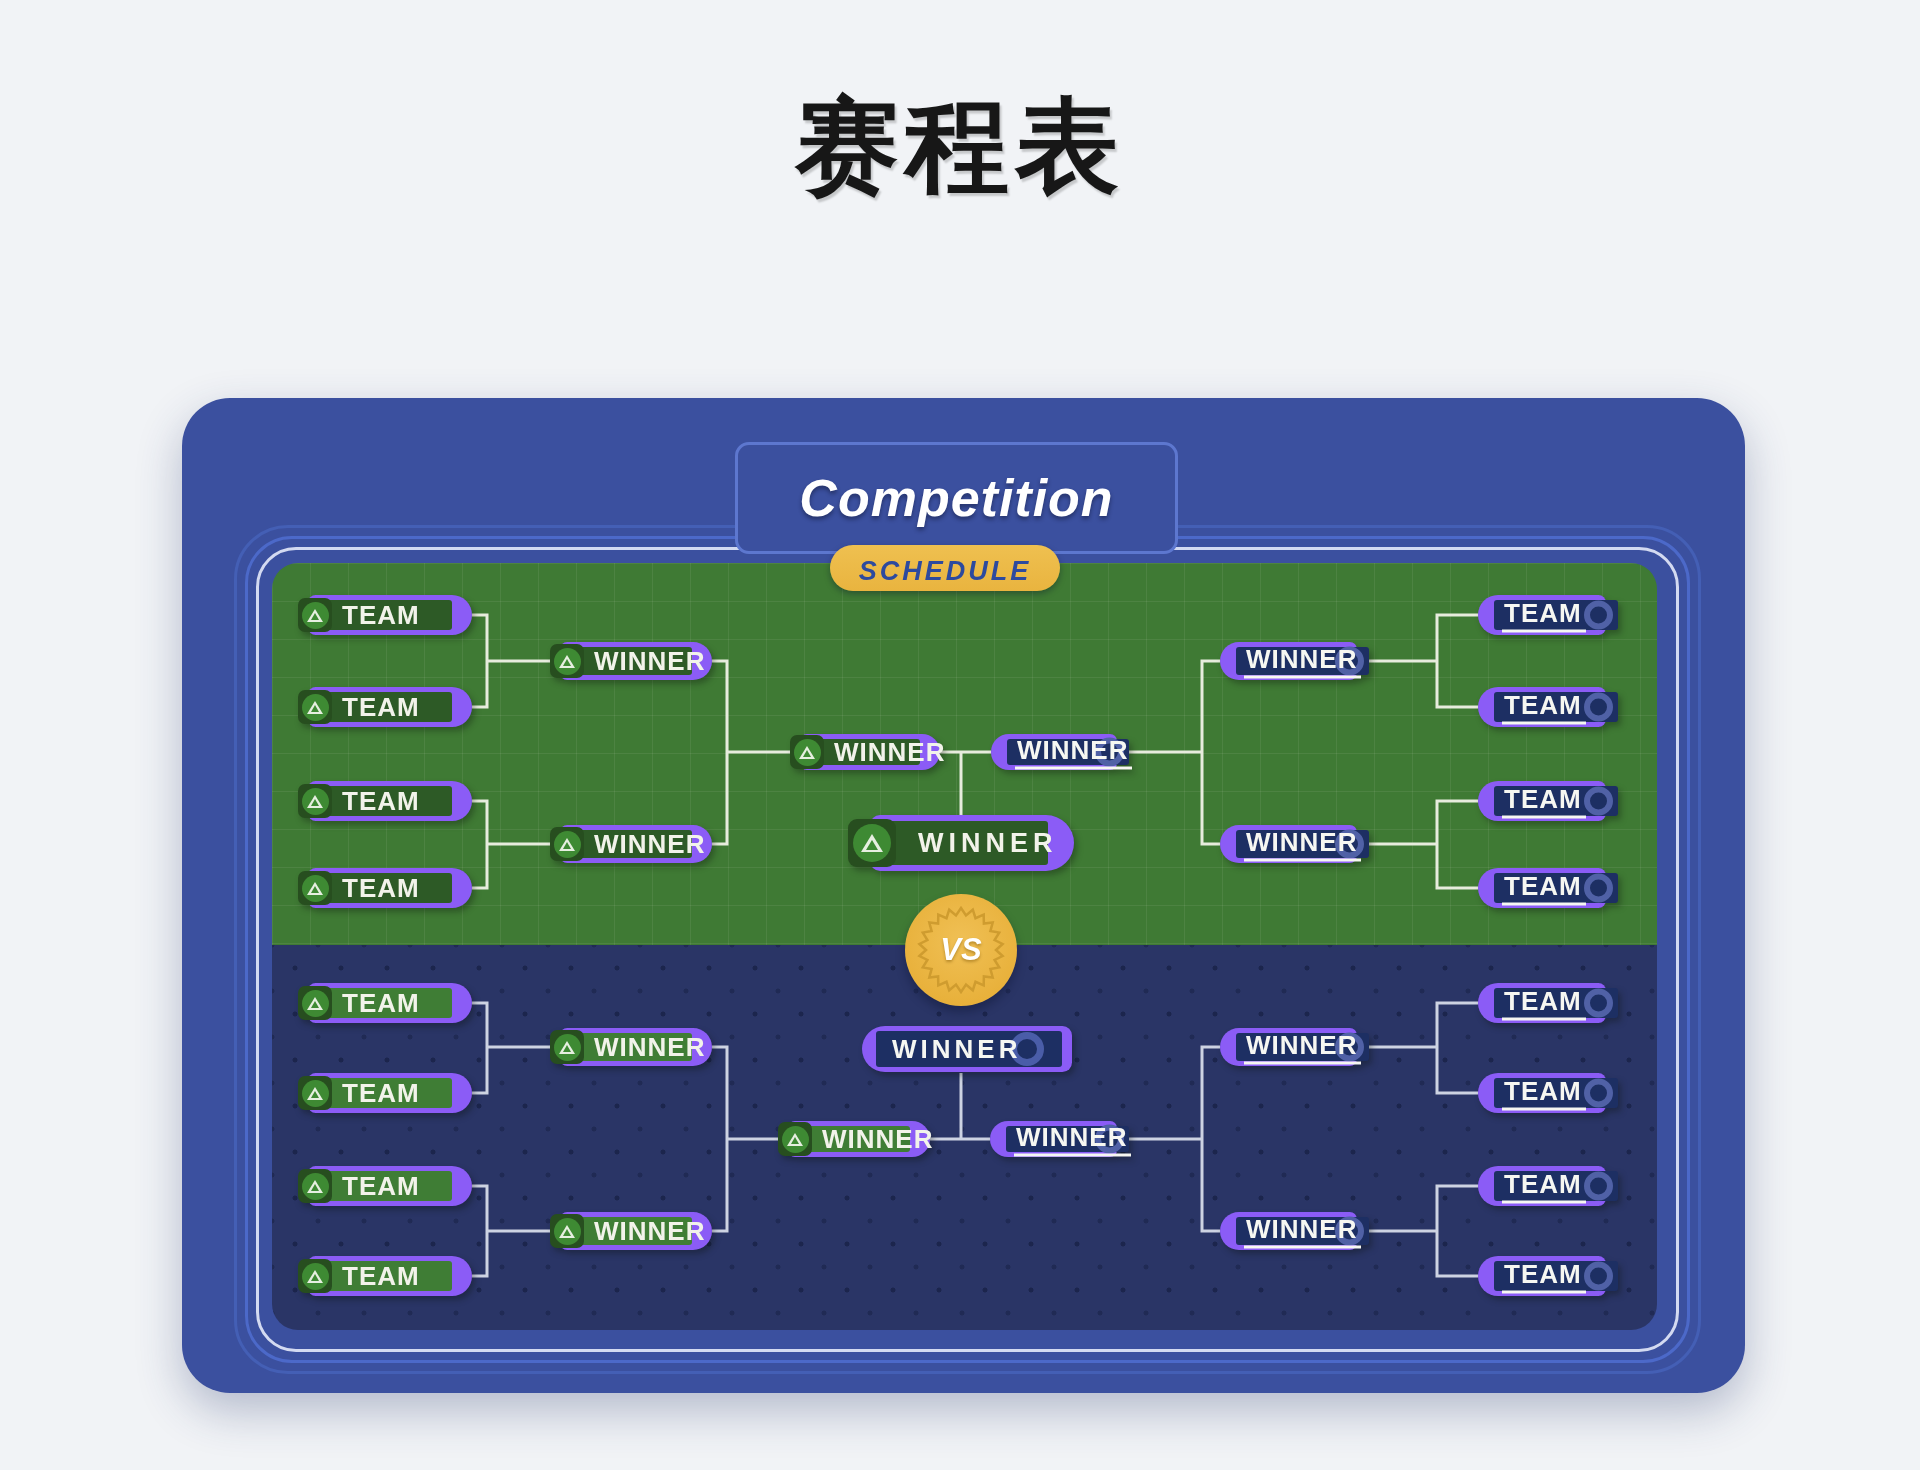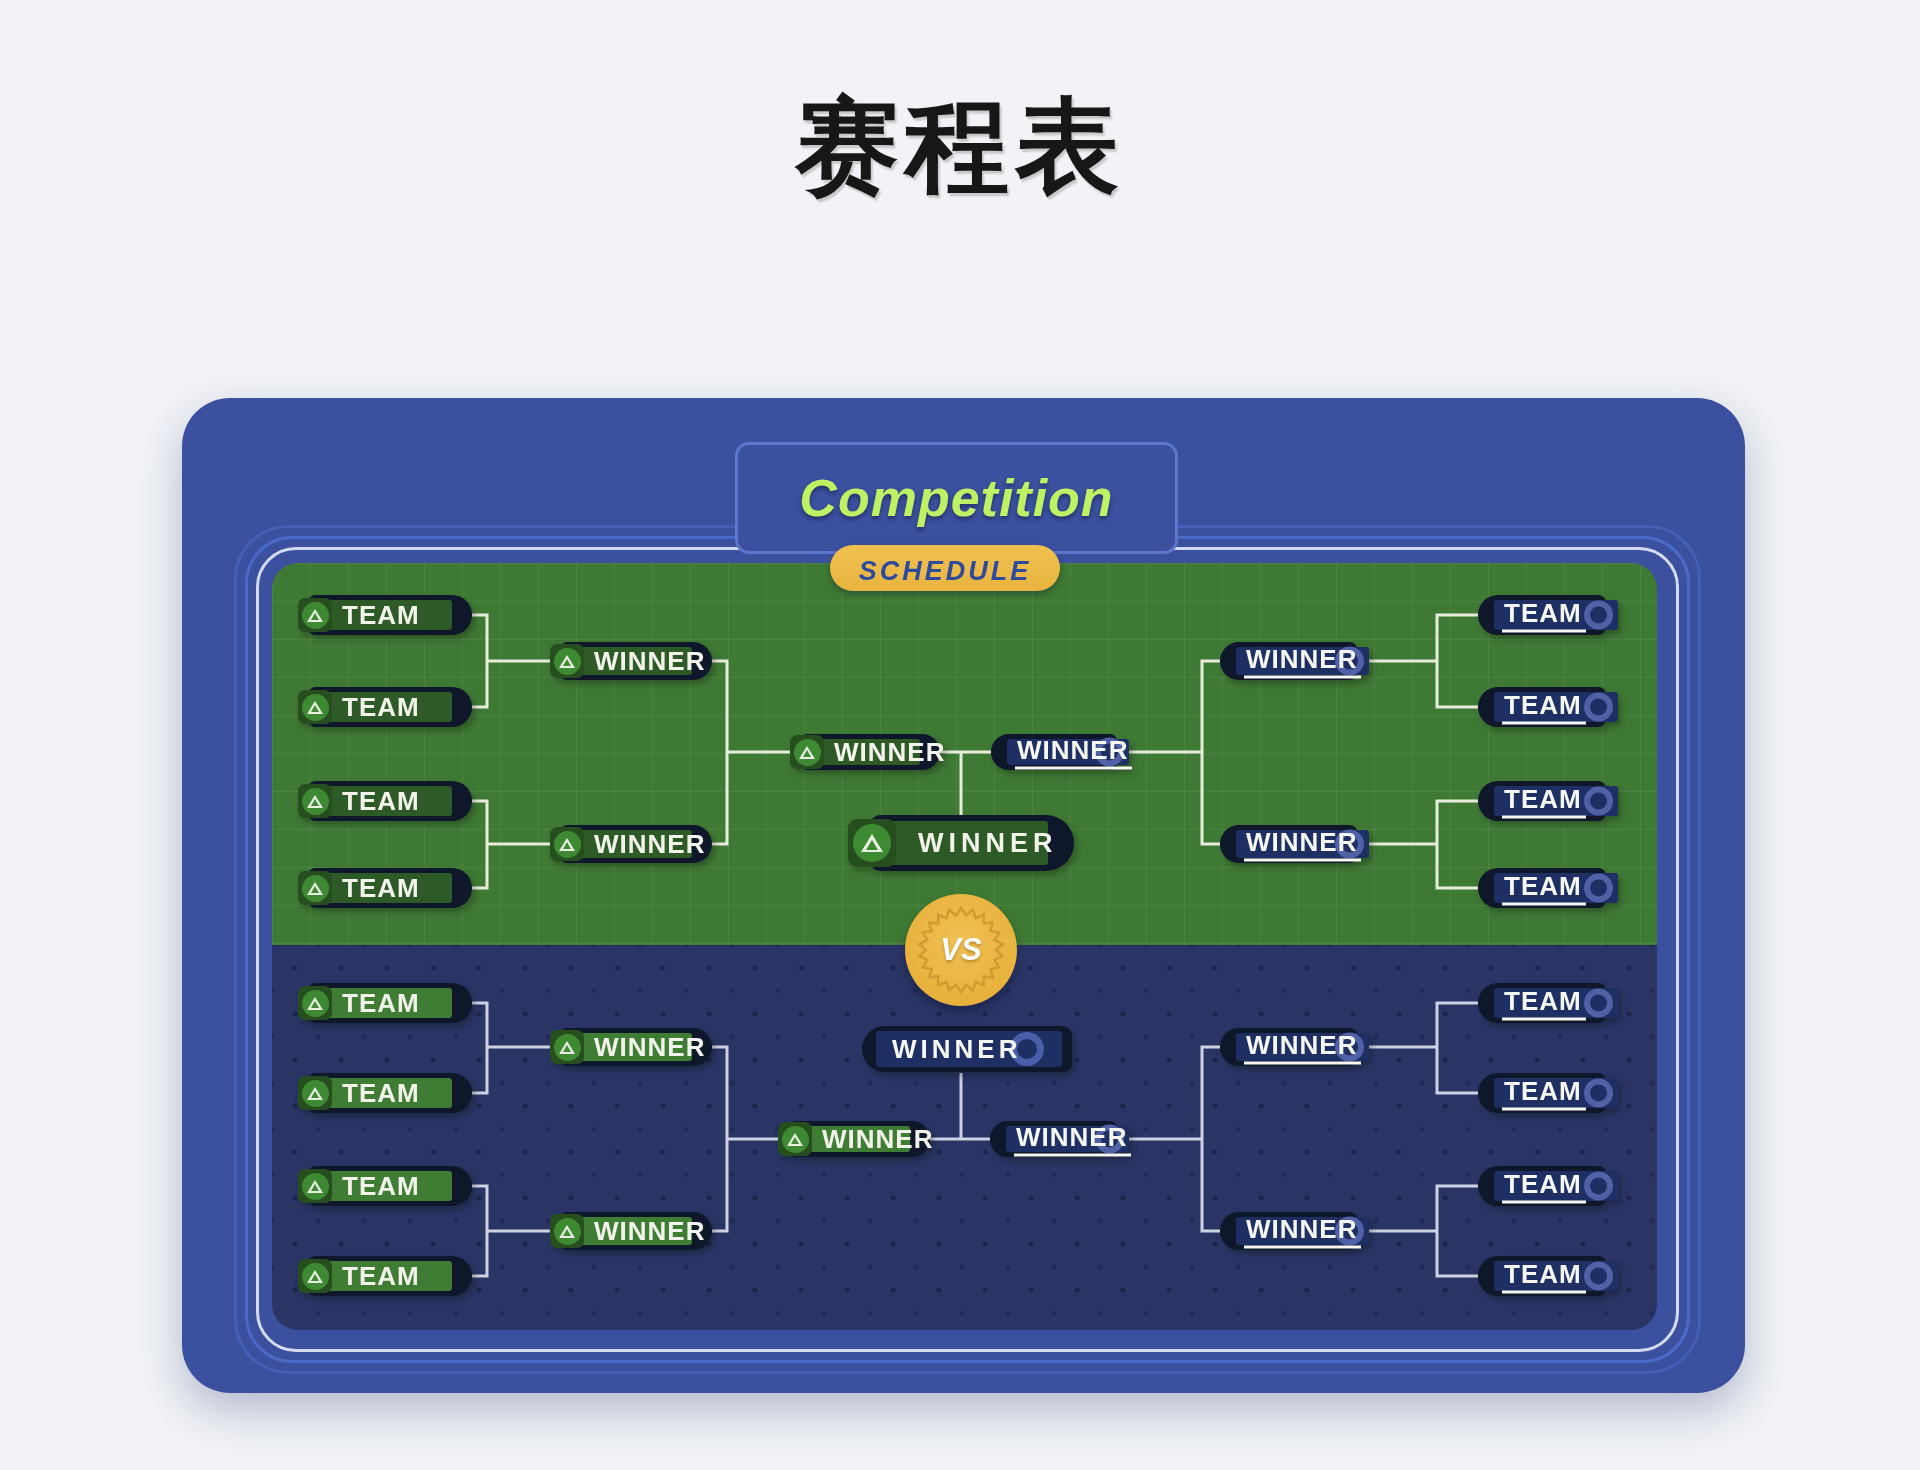--- a/index.html
+++ b/index.html
@@ -24,21 +24,21 @@
     border-width:3px;border-color:var(--track-white,#eef2ff);opacity:.85;}
   .ring.r2{left:63px;top:138px;width:1439px;height:821px;border-radius:47px;
     border-width:3px;border-color:var(--track-blue,#4c69c9);}
   .ring.r3{left:52px;top:127px;width:1461px;height:843px;border-radius:54px;
     border-width:3px;border-color:#445fb5;}
 
   
   .banner{position:absolute;left:553px;top:44px;width:437px;height:106px;
     background:var(--card-blue,#3b509f);border:3px solid #5d77cf;border-radius:14px;
     display:flex;align-items:center;justify-content:center;z-index:6;}
-  .banner span{color:#bef264;font-size:52px;font-weight:900;font-style:italic;
+  .banner span{color:#ffffff;font-size:52px;font-weight:900;font-style:italic;
     letter-spacing:1px;text-shadow:0 3px 4px rgba(10,15,40,.45);text-align:center;}
   .sched-pill{position:absolute;left:648px;top:147px;width:230px;height:46px;z-index:7;
     background:linear-gradient(#efc050,var(--gold,#e9b43f));border-radius:24px;
     display:flex;align-items:center;justify-content:center;
     box-shadow:0 3px 6px rgba(10,15,40,.35);}
   .sched-pill span{color:var(--sched-text,#2d4a9e);font-size:27px;font-weight:900;
     font-style:italic;letter-spacing:3px;margin-top:6px;}
 
   
   .panel{position:absolute;left:90px;top:165px;width:1385px;height:767px;z-index:3;}
@@ -50,21 +50,21 @@
     background-size:38px 38px;}
   .half.navy{top:382px;height:385px;border-radius:0 0 26px 26px;
     background-color:var(--field-navy,#2a3566);
     background-image:radial-gradient(rgba(16,24,56,0.55) 2.2px,transparent 2.8px),
       radial-gradient(rgba(16,24,56,0.38) 2.2px,transparent 2.8px);
     background-size:46px 46px;background-position:0 0,23px 23px;}
 
   .wires{position:absolute;left:0;top:0;z-index:1;}
 
   
-  .bx{position:absolute;background:#0f172a;z-index:2;
+  .bx{position:absolute;background:#8b5cf6;z-index:2;
     filter:drop-shadow(3px 4px 3px rgba(8,16,8,0.33));}
   .bx .bar{position:absolute;border-radius:3px;}
   .bx .lbl{position:absolute;color:#f2f3ea;font-weight:700;white-space:nowrap;}
   
   .bx.L{border-radius:8px 21px 21px 8px;}
   .bx.L .bar{left:4px;top:5px;bottom:5px;right:20px;}
   
   .bx.R{border-radius:21px 8px 8px 21px;}
   .bx.R .bar{left:16px;top:5px;bottom:5px;right:-12px;}
 

